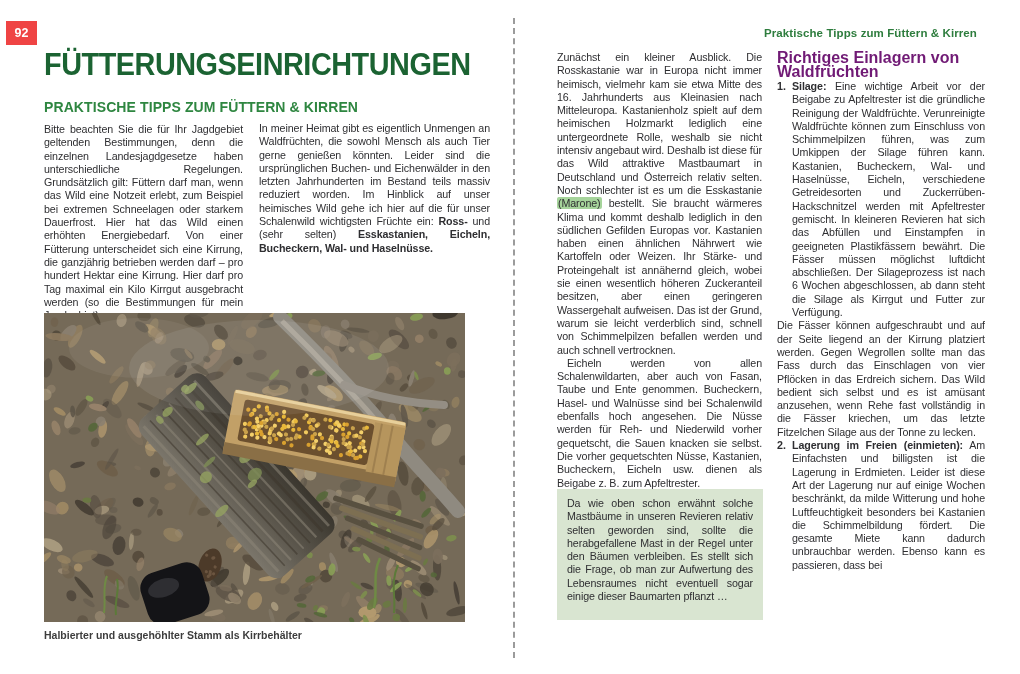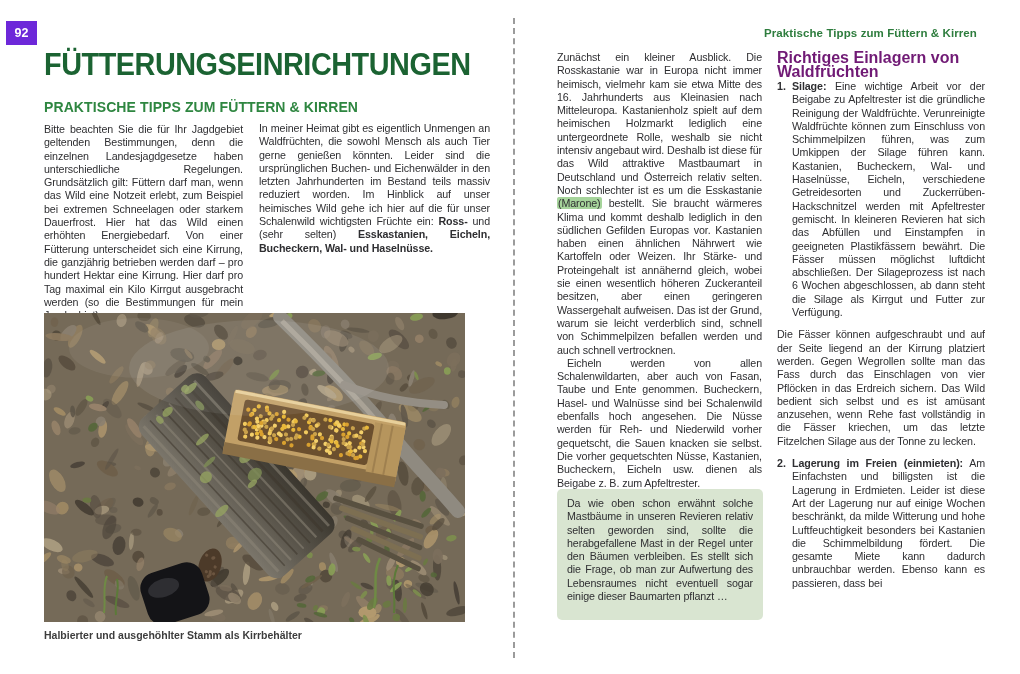--- a/index.html
+++ b/index.html
@@ -1,18 +1,18 @@
 <!DOCTYPE html>
 <html lang="de"><head>
 <meta charset="utf-8">
 <style>
   html,body{margin:0;padding:0;background:#ffffff;width:1020px;height:674px;overflow:hidden;}
   .spread{position:relative;width:1020px;height:674px;background:#ffffff;
           font-family:"Liberation Sans","DejaVu Sans",sans-serif;color:#2e2e31;}
-  .pagenum-box{position:absolute;top:21px;height:24px;background:#6d28d9;color:#ffffff;
+  .pagenum-box{position:absolute;top:21px;height:24px;background:#ef4444;color:#ffffff;
                font-weight:bold;font-size:12.5px;display:flex;align-items:center;justify-content:center;}
   .pn-left{left:6px;width:31px;}
   .pn-right{left:984px;width:36px;margin-left:41px;}
   .running-header{position:absolute;left:557px;top:27px;width:420px;text-align:right;
                   color:#2e7d3e;font-size:11.5px;font-weight:600;letter-spacing:0.1px;}
   .divider{position:absolute;left:513px;top:18px;height:640px;width:0;border-left:2px dashed #9b9b9b;}
   .title{position:absolute;left:44px;top:48px;margin:0;color:#1b6332;font-size:31px;line-height:34px;
          font-weight:bold;letter-spacing:-0.5px;transform:scaleX(0.93);transform-origin:left top;white-space:nowrap;}
   .subtitle{position:absolute;left:44px;top:99px;margin:0;color:#2e8640;font-size:14px;
             font-weight:bold;letter-spacing:0.1px;white-space:nowrap;}
@@ -21,24 +21,24 @@
   .colhead{margin:0 0 1px 0;font-size:16px;line-height:14px;font-weight:bold;color:#701a75;}
   .col{position:absolute;}
   .p92c1{left:44px;top:123px;width:199px;}
   .p92c2{left:259px;top:122px;width:231px;}
   .p93c1{left:557px;top:51px;width:205px;}
   .p93c2{left:777px;top:51px;width:208px;}
   .indent{text-indent:10px;}
   .b{font-weight:bold;}
   .hl{background:#a6d49b;border-radius:2px;padding:0 1px;}
   .notebox{position:absolute;left:557px;top:489px;width:206px;box-sizing:border-box;
-           background:#d9e5d1;border-radius:5px;padding:8px 10px 9px 10px;min-height:131px;}
+           background:#d9e5d1;border-radius:0;padding:8px 10px 9px 10px;min-height:131px;}
   .li{position:relative;padding-left:15px;}
   .li .num{position:absolute;left:0;top:0;font-weight:bold;font-size:10.7px;line-height:13.3px;}
-  .sp{margin-top:9px;}
+  .sp{}
   .photo{position:absolute;left:44px;top:313px;width:421px;height:309px;overflow:hidden;background:#756a58;}
   .caption{position:absolute;left:44px;top:629px;width:430px;font-size:10.5px;font-weight:bold;color:#3d3d3d;}
 </style>
 </head>
 <body>
 
 <div class="spread">
 
   <div class="pagenum-box pn-left">92</div>
   <div class="running-header">Praktische Tipps zum Füttern &amp; Kirren</div>

